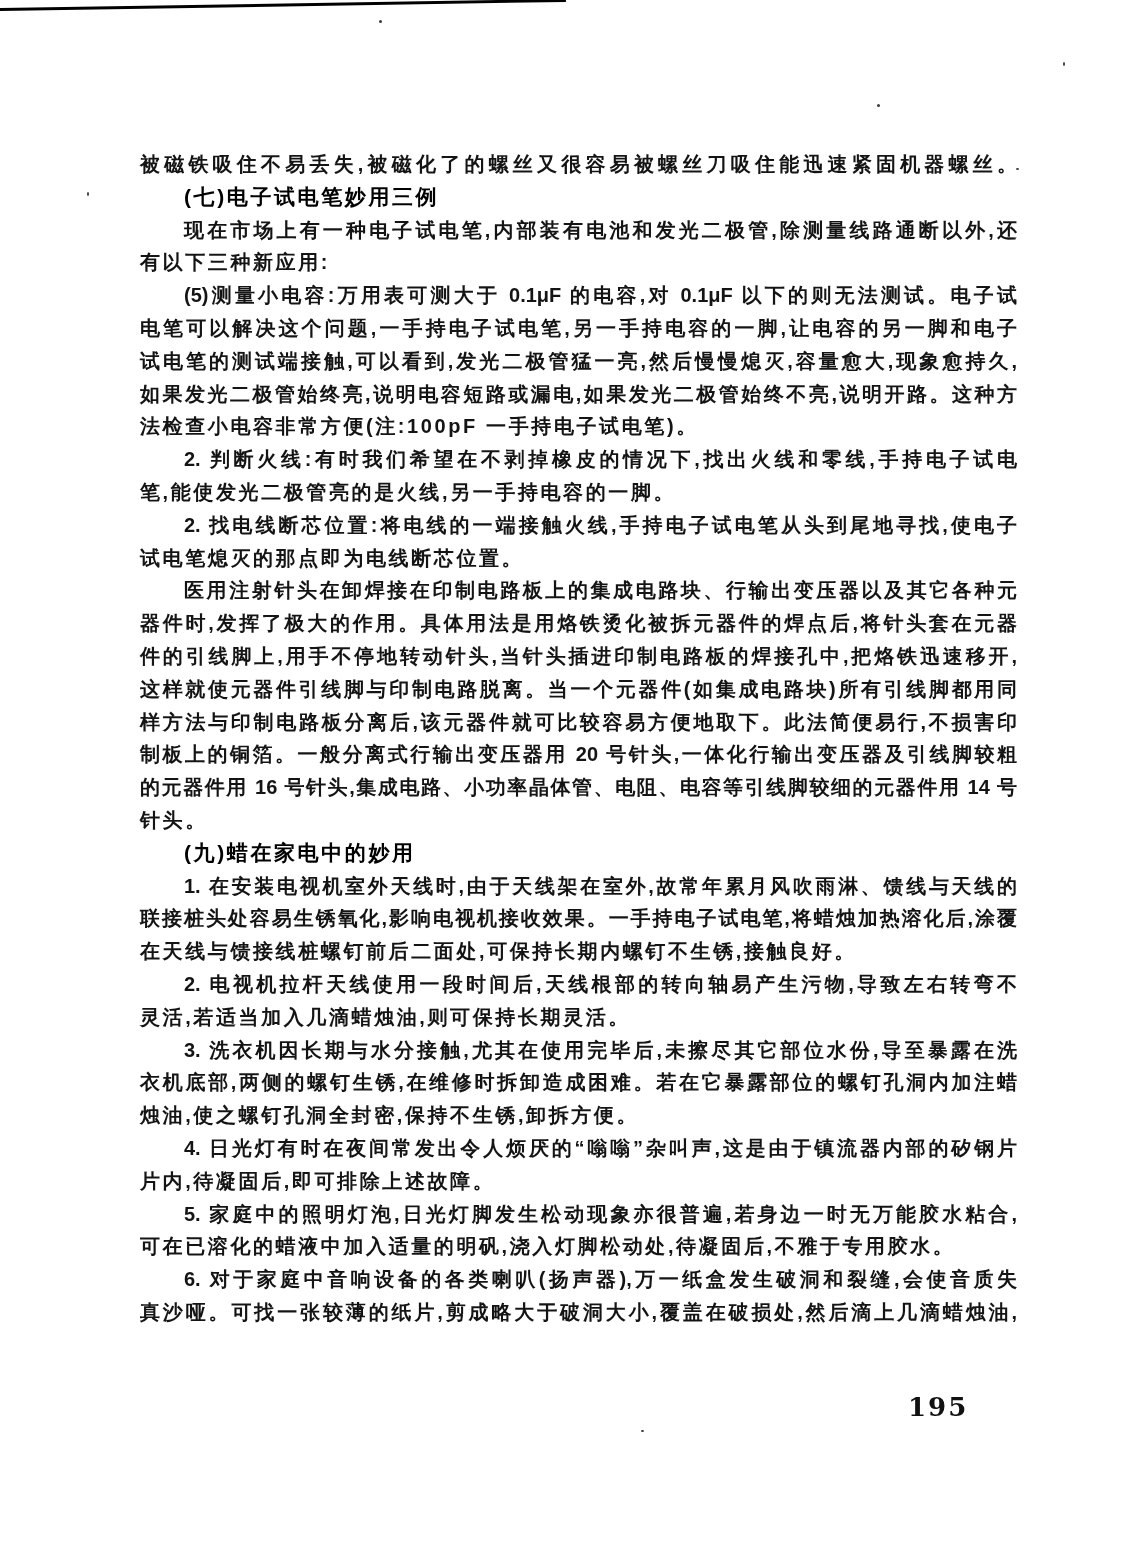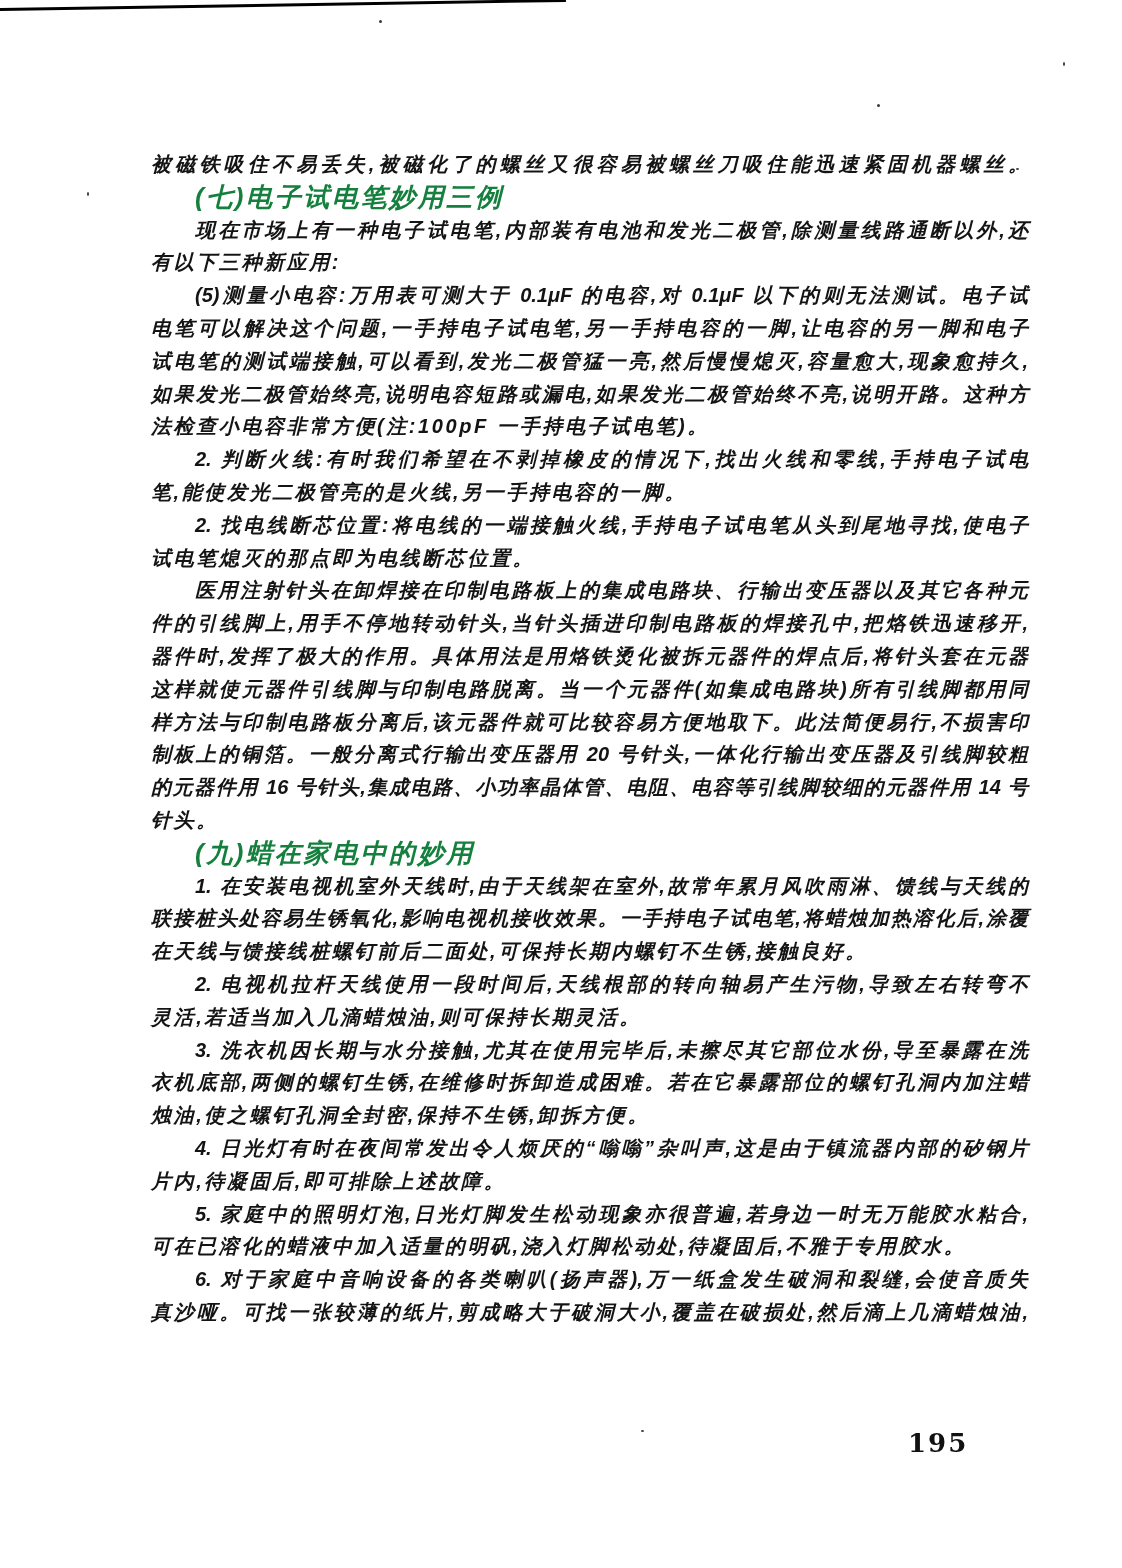--- a/index.html
+++ b/index.html
@@ -40,58 +40,56 @@
   .speck.s1 { left: 379px;  top: 20px; }
   .speck.s2 { left: 1063px; top: 62px;  width: 2px; height: 4px; }
   .speck.s3 { left: 877px;  top: 104px; }
   .speck.s4 { left: 87px;   top: 192px; width: 2px; height: 4px; }
   .speck.s5 { left: 1016px; top: 168px; width: 3px; height: 2px; }
   .speck.s6 { left: 1005px; top: 622px; width: 3px; height: 2px; }
   .speck.s7 { left: 641px;  top: 1430px; width: 3px; height: 2px; }
 
   .text-block {
     position: absolute;
-    left: 151px;
+    left: 140px;
     top: 148px;
     width: 877px;
     color: #141414;
     font-size: 20px;
     font-weight: 600;
-    font-style: italic;
   }
   .line {
     line-height: 32.8px;
     white-space: nowrap;
   }
   .line:not(.fill) {
     letter-spacing: 2.6px;
   }
   .line.fill {
     white-space: normal;
     text-align: justify;
     text-align-last: justify;
   }
   .line.indent {
     padding-left: 44px;
   }
   .line.heading {
     font-weight: 900;
-    font-size: 26px;
-    color: #15803d;
+    font-size: 21px;
+    color: #000000;
   }
   .page-number {
     position: absolute;
     left: 908px;
     top: 1392px;
     font-family: "DejaVu Serif", serif;
     font-size: 26px;
     font-weight: 700;
     letter-spacing: 2px;
     color: #111;
-    margin-top: 36px;
   }
 </style>
 </head>
 <body>
 
 <div class="page">
   <div class="scan-line"></div>
   <div class="speck s1"></div>
   <div class="speck s2"></div>
   <div class="speck s3"></div>
@@ -108,22 +106,22 @@
       <div class="line indent fill">(5)测量小电容:万用表可测大于 0.1μF 的电容,对 0.1μF 以下的则无法测试。电子试</div>
       <div class="line fill">电笔可以解决这个问题,一手持电子试电笔,另一手持电容的一脚,让电容的另一脚和电子</div>
       <div class="line fill">试电笔的测试端接触,可以看到,发光二极管猛一亮,然后慢慢熄灭,容量愈大,现象愈持久,</div>
       <div class="line fill">如果发光二极管始终亮,说明电容短路或漏电,如果发光二极管始终不亮,说明开路。这种方</div>
       <div class="line">法检查小电容非常方便(注:100pF 一手持电子试电笔)。</div>
       <div class="line indent fill">2. 判断火线:有时我们希望在不剥掉橡皮的情况下,找出火线和零线,手持电子试电</div>
       <div class="line">笔,能使发光二极管亮的是火线,另一手持电容的一脚。</div>
       <div class="line indent fill">2. 找电线断芯位置:将电线的一端接触火线,手持电子试电笔从头到尾地寻找,使电子</div>
       <div class="line">试电笔熄灭的那点即为电线断芯位置。</div>
       <div class="line indent fill">医用注射针头在卸焊接在印制电路板上的集成电路块、行输出变压器以及其它各种元</div>
+      <div class="line fill">器件时,发挥了极大的作用。具体用法是用烙铁烫化被拆元器件的焊点后,将针头套在元器</div>
       <div class="line fill">件的引线脚上,用手不停地转动针头,当针头插进印制电路板的焊接孔中,把烙铁迅速移开,</div>
-      <div class="line fill">器件时,发挥了极大的作用。具体用法是用烙铁烫化被拆元器件的焊点后,将针头套在元器</div>
       <div class="line fill">这样就使元器件引线脚与印制电路脱离。当一个元器件(如集成电路块)所有引线脚都用同</div>
       <div class="line fill">样方法与印制电路板分离后,该元器件就可比较容易方便地取下。此法简便易行,不损害印</div>
       <div class="line fill">制板上的铜箔。一般分离式行输出变压器用 20 号针头,一体化行输出变压器及引线脚较粗</div>
       <div class="line fill">的元器件用 16 号针头,集成电路、小功率晶体管、电阻、电容等引线脚较细的元器件用 14 号</div>
       <div class="line">针头。</div>
       <div class="line indent heading">(九)蜡在家电中的妙用</div>
       <div class="line indent fill">1. 在安装电视机室外天线时,由于天线架在室外,故常年累月风吹雨淋、馈线与天线的</div>
       <div class="line fill">联接桩头处容易生锈氧化,影响电视机接收效果。一手持电子试电笔,将蜡烛加热溶化后,涂覆</div>
       <div class="line">在天线与馈接线桩螺钉前后二面处,可保持长期内螺钉不生锈,接触良好。</div>
       <div class="line indent fill">2. 电视机拉杆天线使用一段时间后,天线根部的转向轴易产生污物,导致左右转弯不</div>

